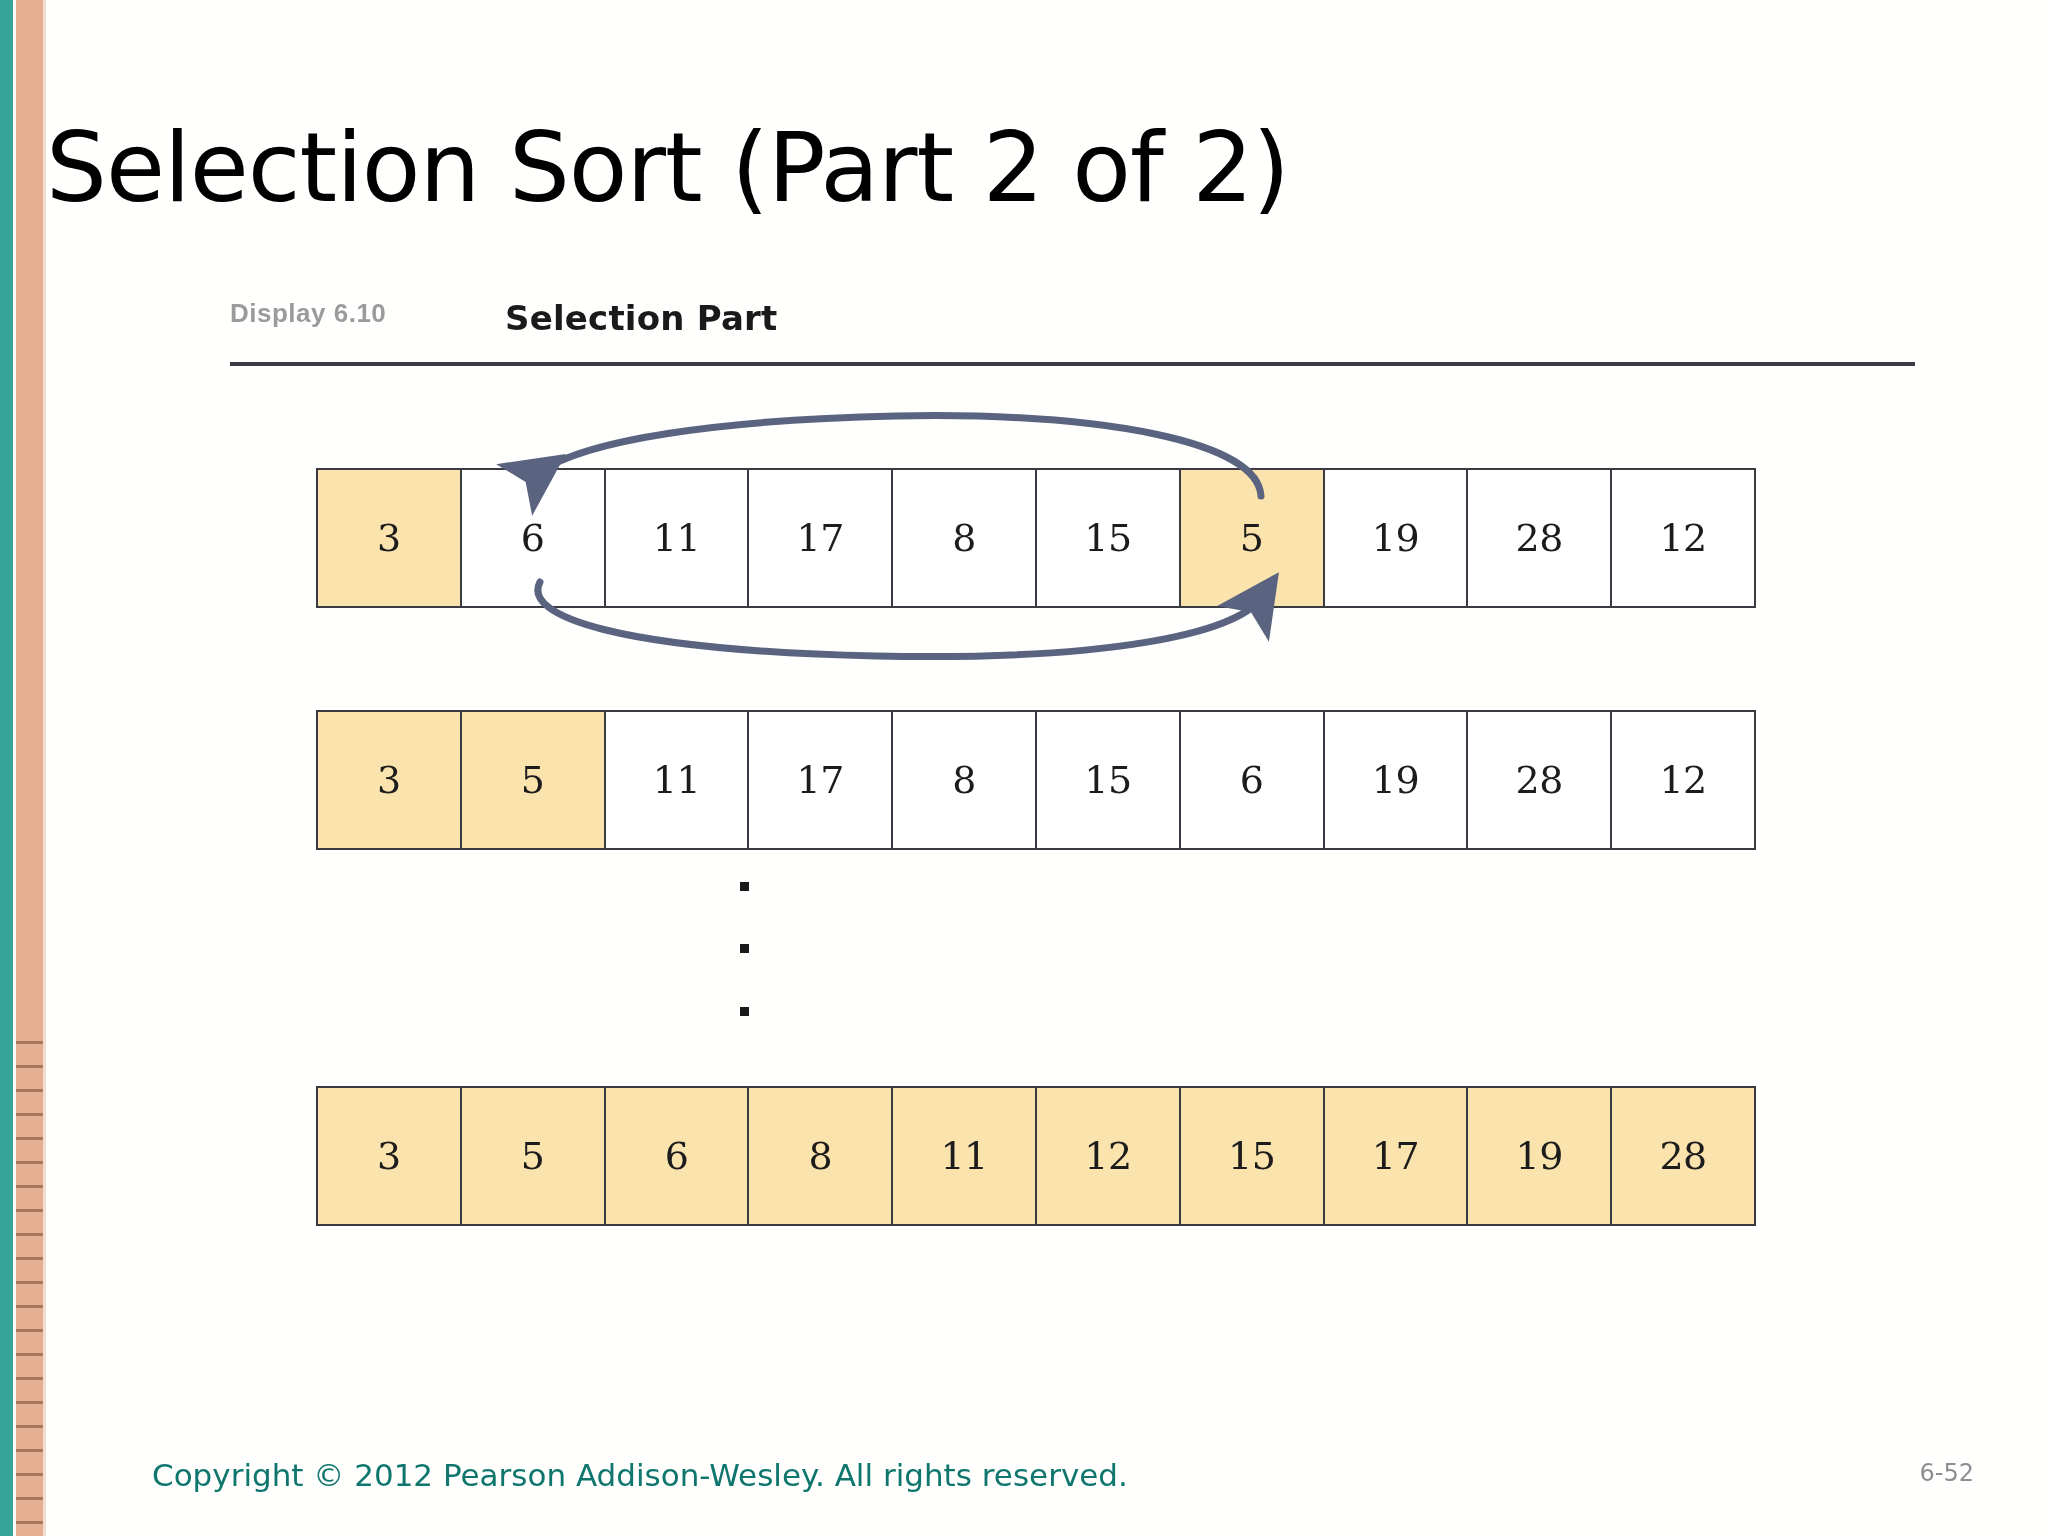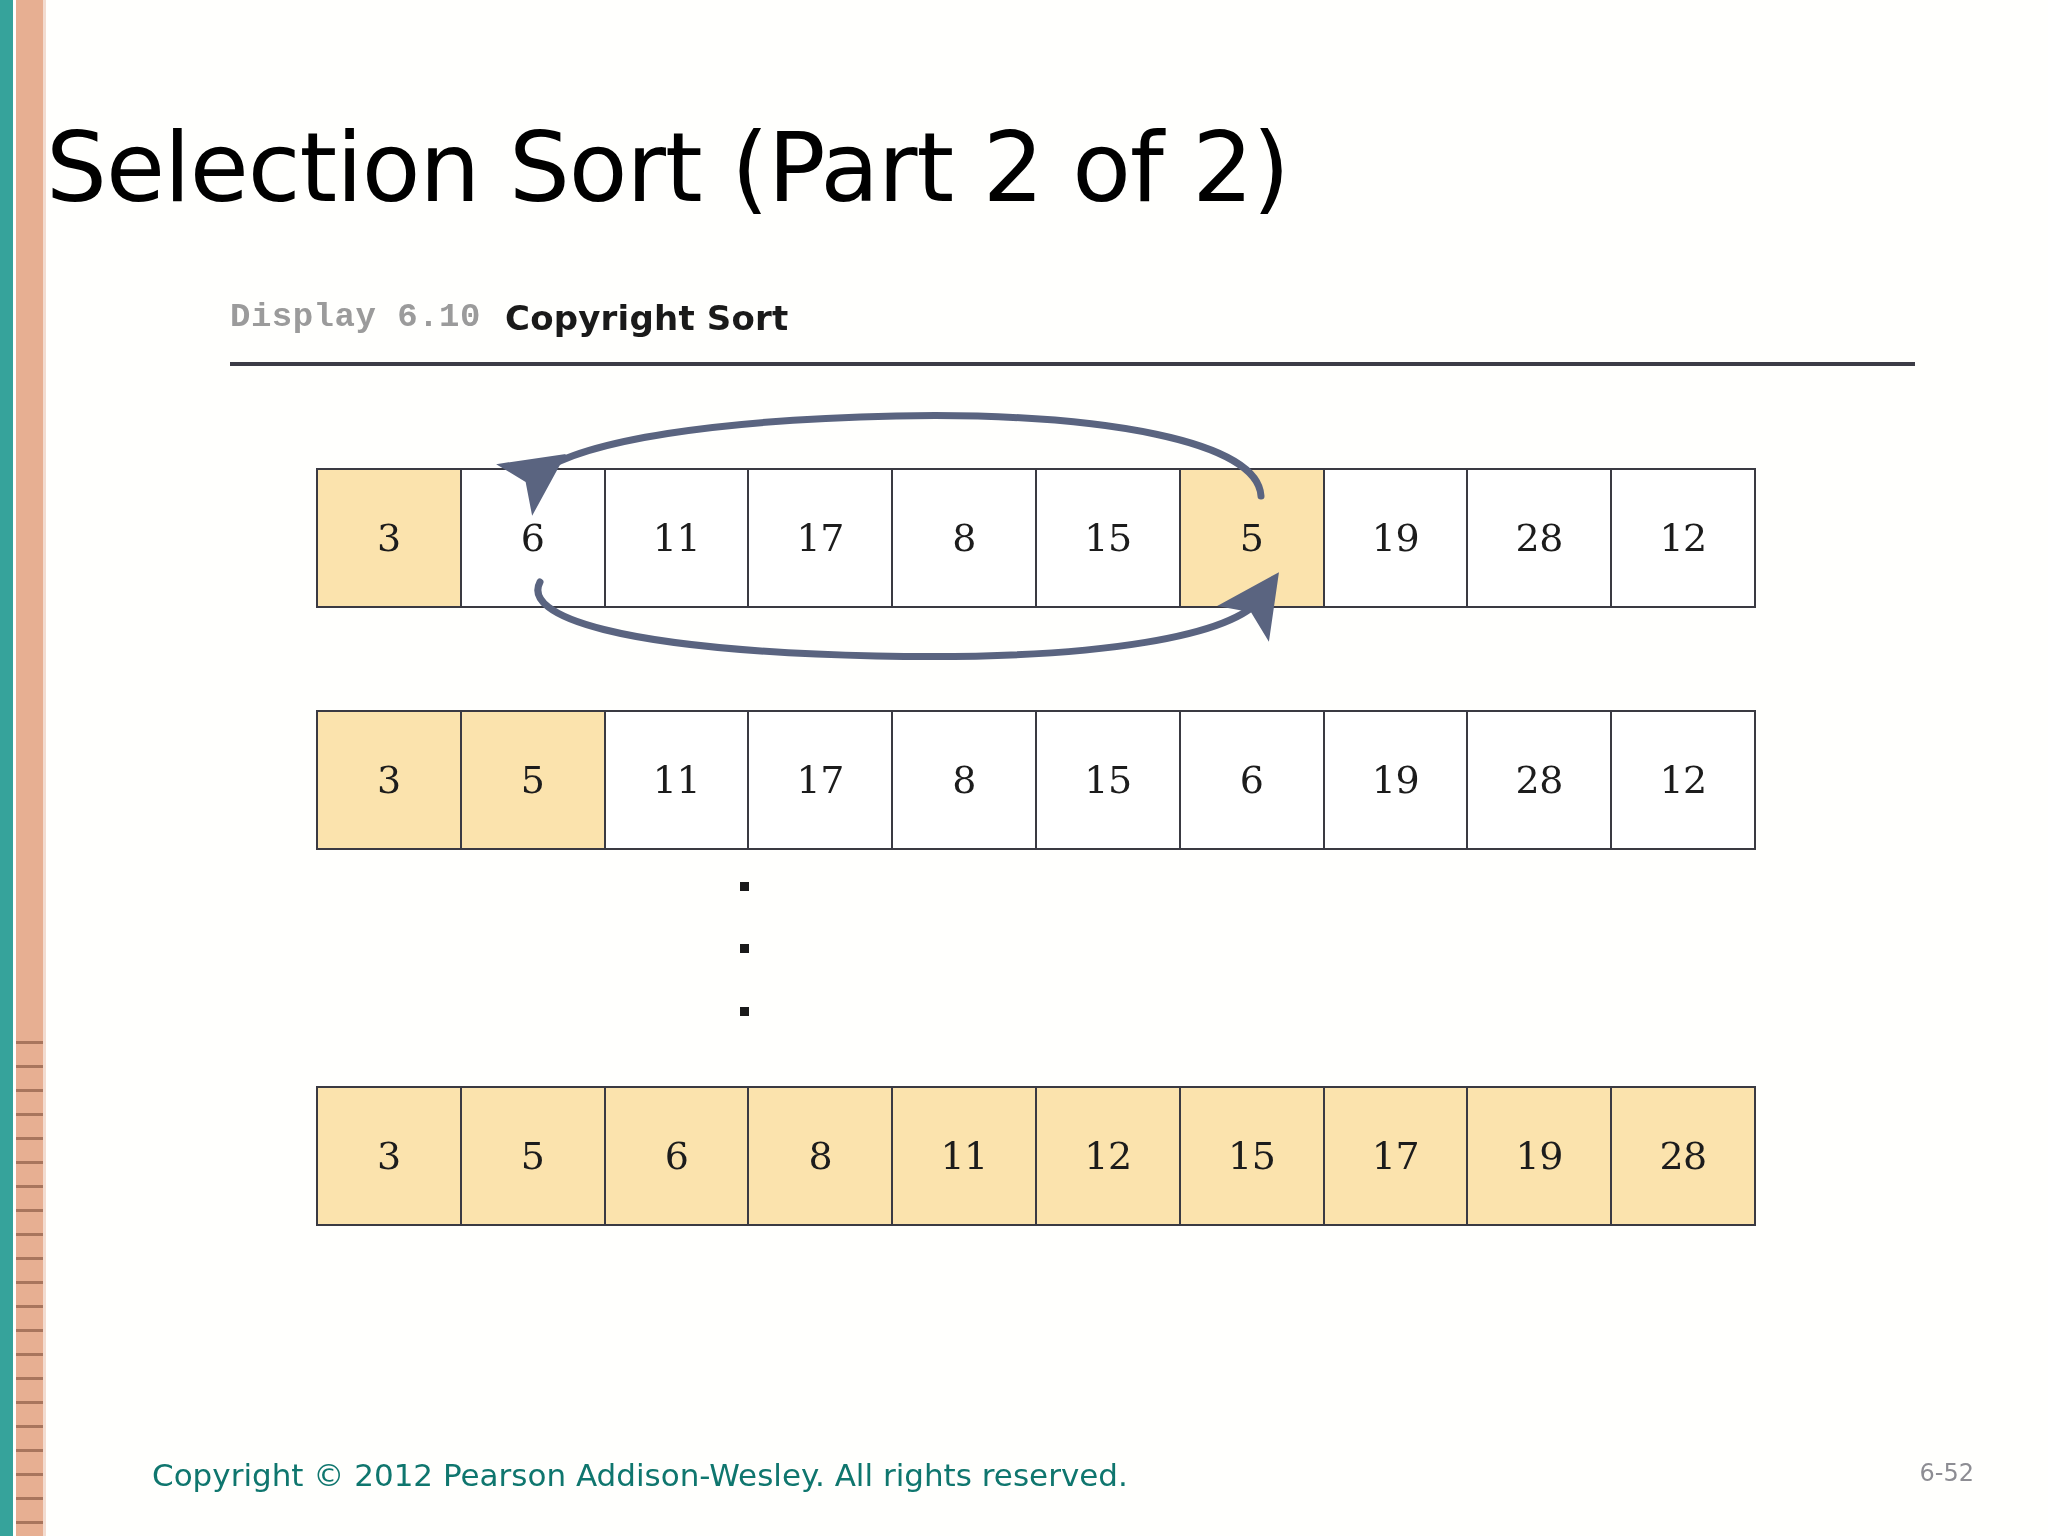--- a/index.html
+++ b/index.html
@@ -73,22 +73,22 @@
   #display-header {
     position: absolute;
     left: 230px;
     top: 298px;
     width: 1690px;
     height: 52px;
   }
   #display-label {
     position: absolute;
     left: 0; top: 0;
-    font-family: Liberation Mono, monospace;
-    font-size: 34px;
+    font-family: Liberation Sans, sans-serif;
+    font-size: 26px;
     font-weight: bold;
     color: #9b9b9b;
     letter-spacing: 0.5px;
   }
   #display-caption {
     position: absolute;
     left: 275px; top: 0;
     font-family: "DejaVu Sans", sans-serif;
     font-size: 34px;
     font-weight: bold;
@@ -189,21 +189,21 @@
   <div id="teal-band"></div>
   <div id="salmon-band"></div>
   <div id="salmon-band-lower"></div>
   <div id="edge-hairline"></div>
 </div>
 
 <div id="slide-title">Selection Sort (Part 2 of 2)</div>
 
 <div id="display-header">
   <span id="display-label">Display 6.10</span>
-  <span id="display-caption">Copyright Sort</span>
+  <span id="display-caption">Selection Part</span>
 </div>
 <div id="display-rule"></div>
 
 <div class="array-row" id="row-0">
     <div class="cell hl">3</div>
     <div class="cell">6</div>
     <div class="cell">11</div>
     <div class="cell">17</div>
     <div class="cell">8</div>
     <div class="cell">15</div>

